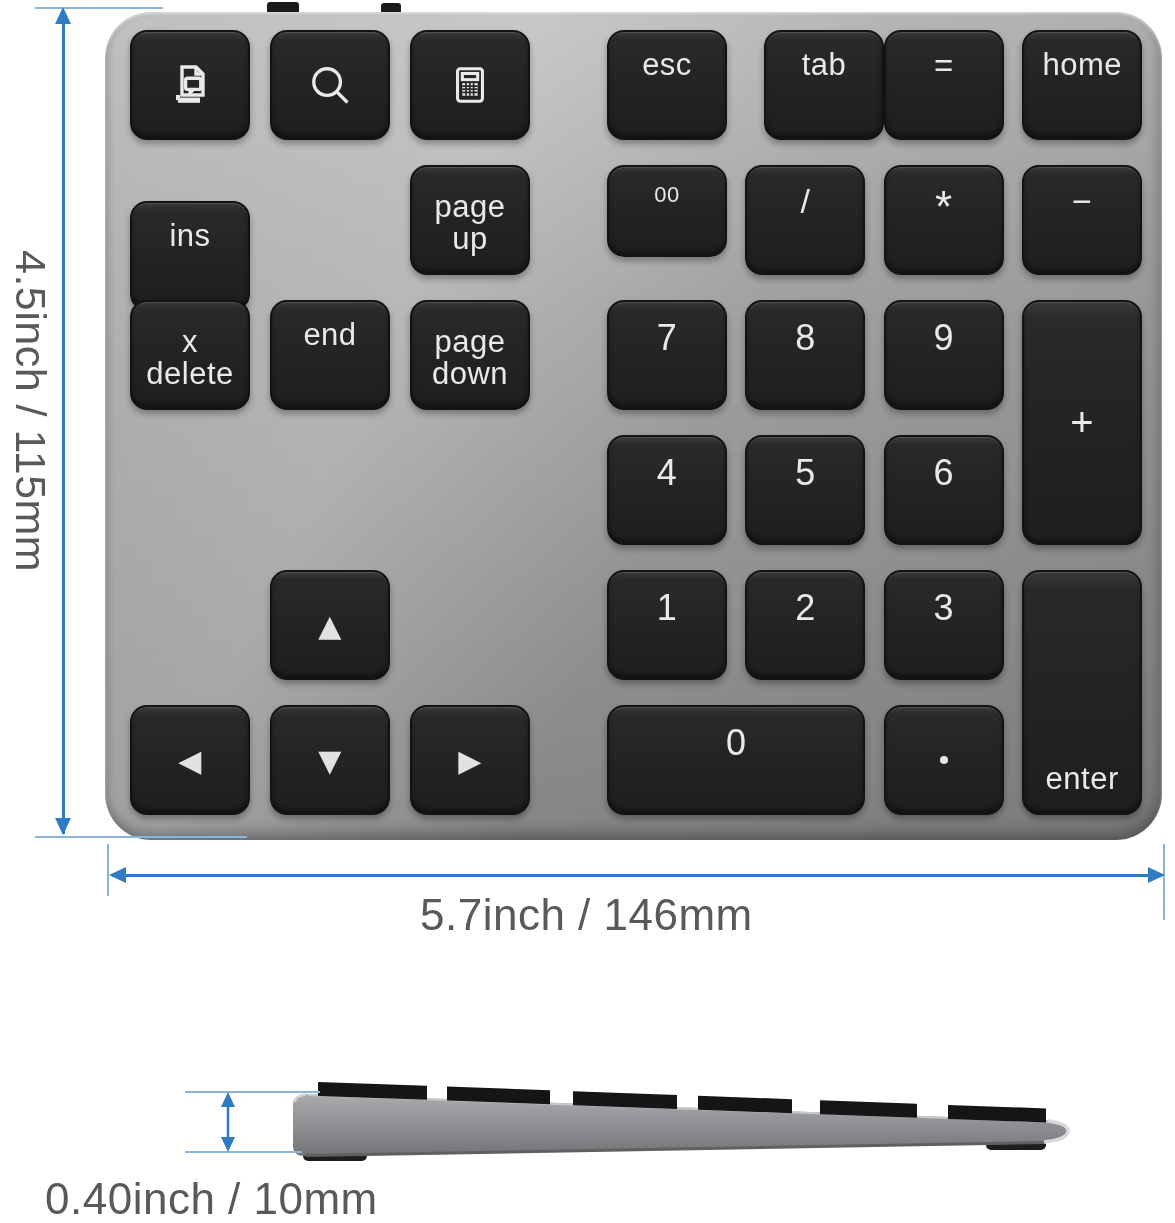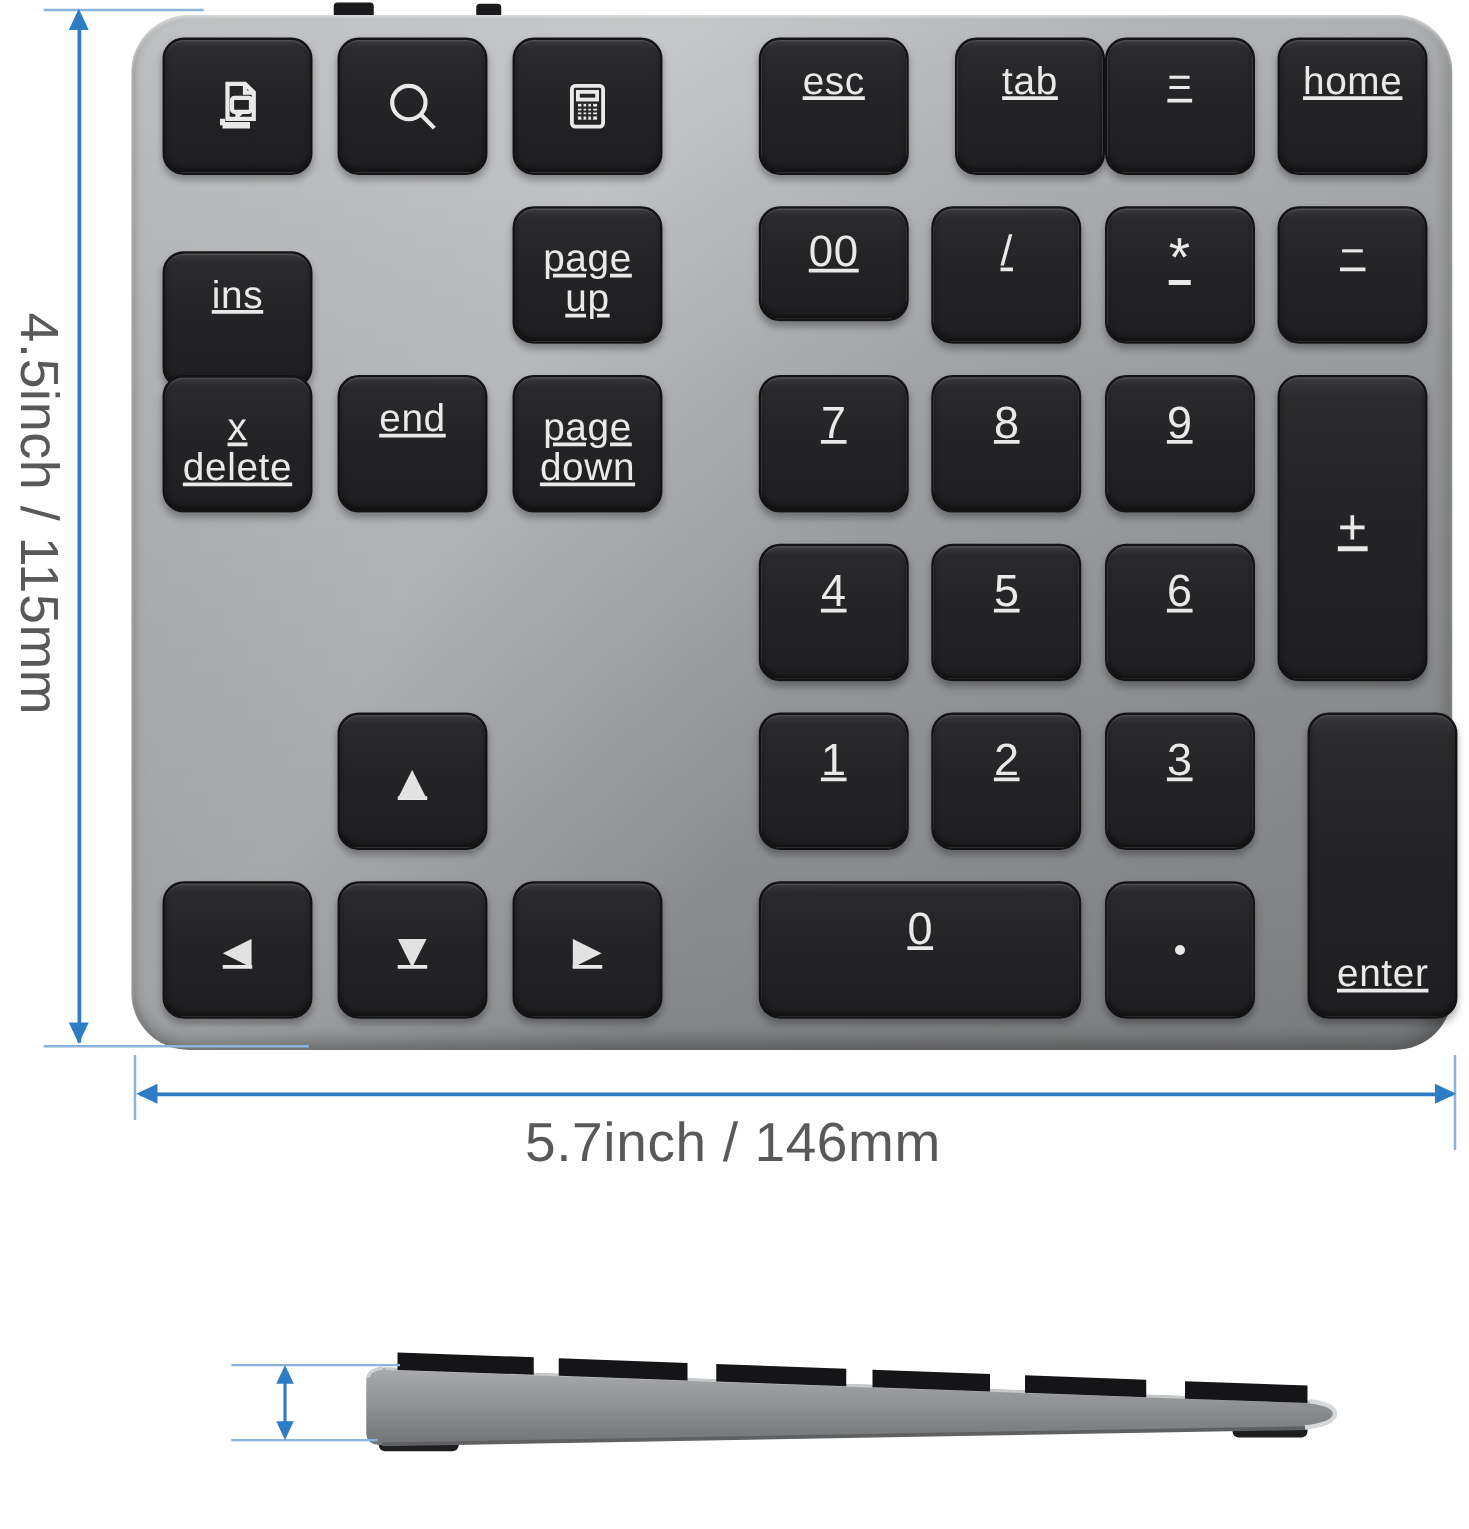--- a/index.html
+++ b/index.html
@@ -17,24 +17,24 @@
   .top-tab{position:absolute;background:#1b1b1d;border-radius:3px;}
   .top-tab.t1{left:267px;top:2px;width:32px;height:13px;}
   .top-tab.t2{left:381px;top:3px;width:20px;height:11px;}
 
   
   .key{position:absolute;border-radius:17px;color:#e9e9e9;
     background:linear-gradient(180deg,#39393b 0%,#2a2a2c 7%,#242426 45%,#1e1e20 100%);
     border:2px solid #131315;box-sizing:border-box;
     box-shadow:0 4px 6px rgba(0,0,0,0.30), inset 0 1px 1px rgba(255,255,255,0.14), inset 0 -3px 4px rgba(0,0,0,0.45);
     display:flex;justify-content:center;align-items:flex-start;
-    font-size:31px;letter-spacing:0.5px;text-align:center;text-decoration:underline;}
+    font-size:31px;letter-spacing:0.5px;text-align:center;}
   .key.v-top{padding-top:15px;}
   .key.v-center{align-items:center;padding-top:0;}
-  .key.v-bottom{align-items:flex-end;padding-bottom:16px;margin-left:24px;}
+  .key.v-bottom{align-items:flex-end;padding-bottom:16px;}
   .key .lines{line-height:1.04;padding-top:0px;}
   .key.two-line{padding-top:24px;}
   .key .glyph{font-family:"DejaVu Sans",sans-serif;color:#e2e2e2;}
   .key .dot{width:8px;height:8px;border-radius:50%;background:#e9e9e9;display:block;}
   .key svg{display:block;}
 
   
   .dim{position:absolute;background:#2e7cc3;}
   .ext{position:absolute;background:#8ab4d9;}
   .arr{position:absolute;width:0;height:0;}
@@ -123,21 +123,21 @@
       </div>
       <div class="key v-top" style="left: 659px; top: 18px; width: 120px; height: 110px;">
         <span>tab</span>
       </div>
       <div class="key v-top" style="left: 778.8px; top: 18px; width: 120px; height: 110px; font-size: 33px;">
         <span>=</span>
       </div>
       <div class="key v-top" style="left: 917.2px; top: 18px; width: 120px; height: 110px;">
         <span>home</span>
       </div>
-      <div class="key v-top" style="left: 502px; top: 153px; width: 120px; height: 92px; font-size: 35px;">
+      <div class="key v-top" style="left: 502px; top: 153px; width: 120px; height: 92px; font-size: 22px;">
         <span>00</span>
       </div>
       <div class="key v-top" style="left: 640.4px; top: 153px; width: 120px; height: 110px; font-size: 34px;">
         <span>/</span>
       </div>
       <div class="key v-top" style="left: 778.8px; top: 153px; width: 120px; height: 110px; font-size: 44px;">
         <span>*</span>
       </div>
       <div class="key v-top" style="left: 917.2px; top: 153px; width: 120px; height: 110px; font-size: 34px;">
         <span>−</span>
@@ -224,13 +224,14 @@
       <polygon points="768,44.9 866,48.4 866,62.4 768,58.9"></polygon>
     </g>
 
     <line x1="5" y1="32" x2="140" y2="32" stroke="#8ab4d9" stroke-width="1.8"></line>
     <line x1="5" y1="92" x2="122" y2="92" stroke="#8ab4d9" stroke-width="1.8"></line>
     <line x1="48" y1="38" x2="48" y2="86" stroke="#2e7cc3" stroke-width="2.5"></line>
     <polygon points="48,32 41,47 55,47" fill="#2e7cc3"></polygon>
     <polygon points="48,92 41,77 55,77" fill="#2e7cc3"></polygon>
   </svg>
 
+  <div class="dim-label" style="left:45px;top:1174px;">0.40inch / 10mm</div>
 </div>
 
 </body></html>

